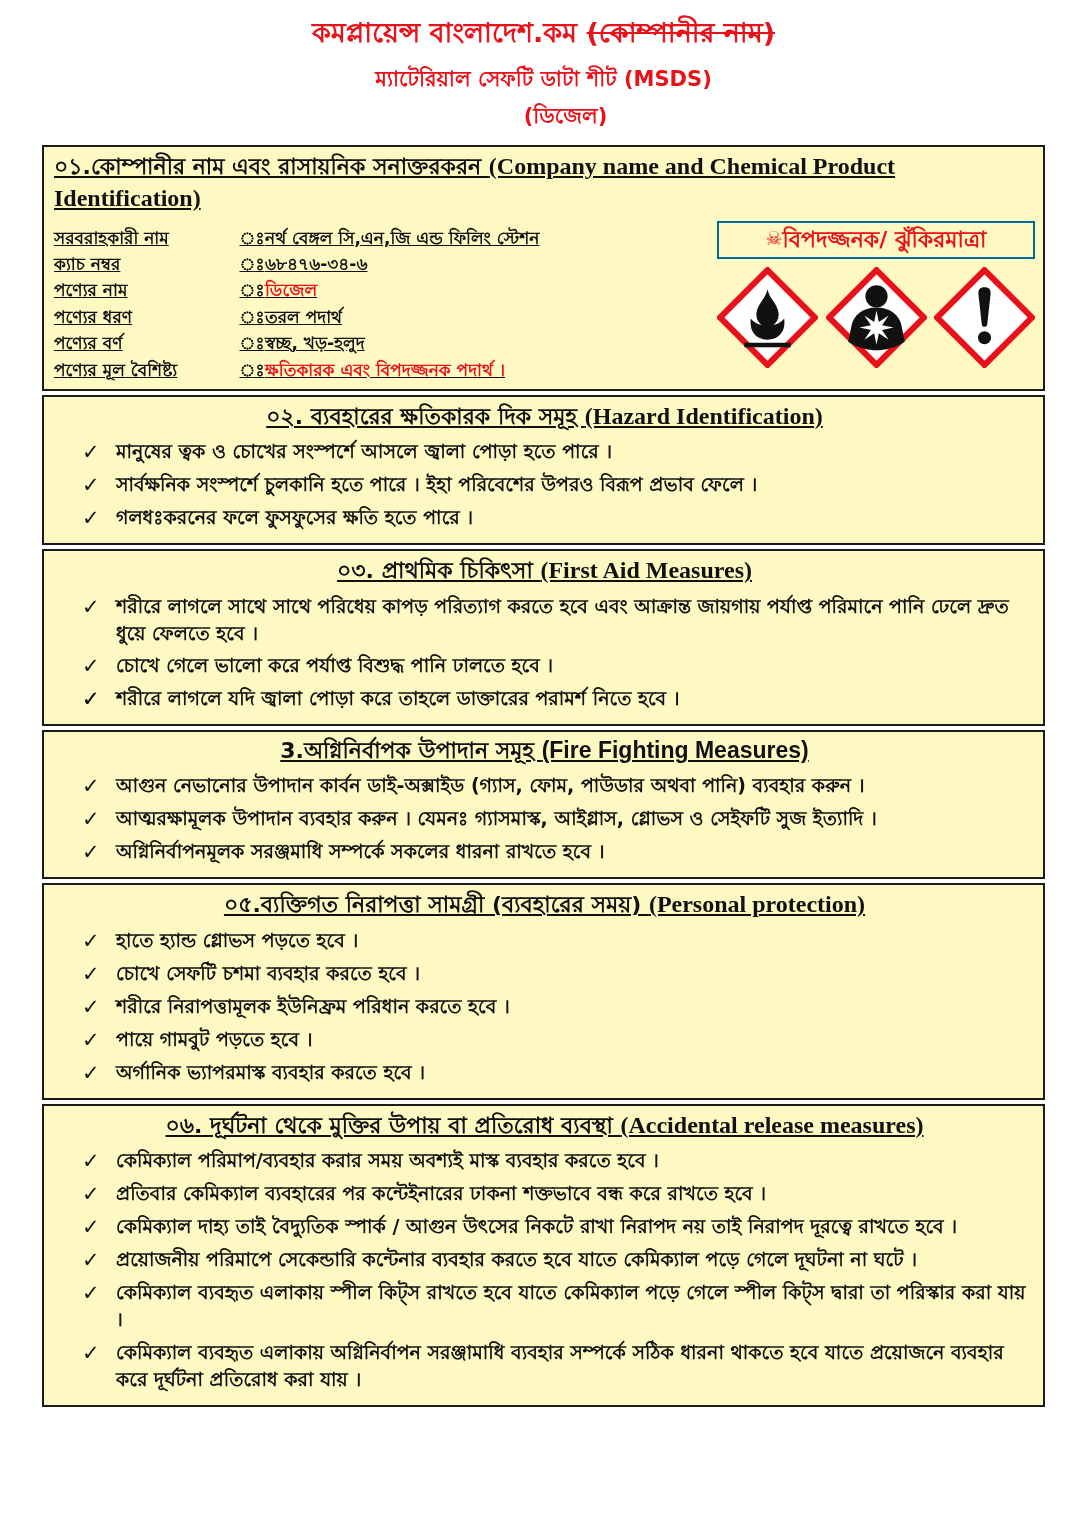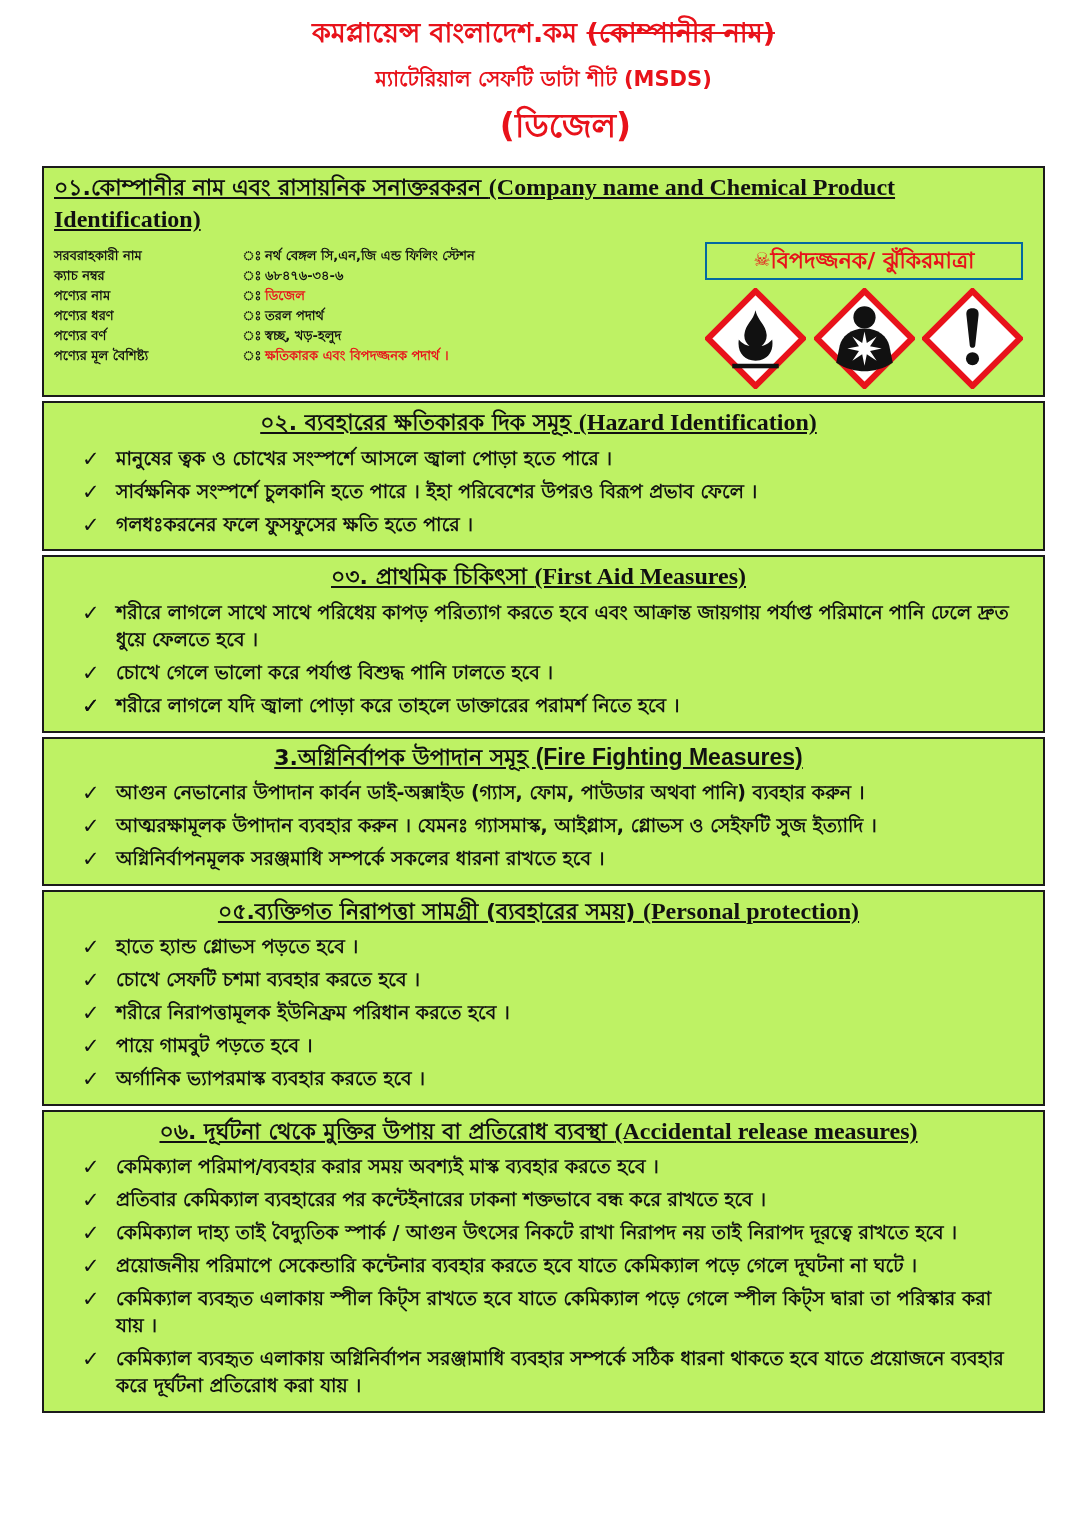--- a/index.html
+++ b/index.html
@@ -14,46 +14,46 @@
     height: 1536px;
     position: relative;
     padding-top: 12px;
     overflow: hidden;
   }
   
   .hdr { text-align: center; color: #e8121a; font-weight: bold; }
   .hdr-line1 { font-size: 27px; margin-bottom: 6px; }
   .hdr-line1 .struck { text-decoration: line-through; }
   .hdr-line2 { font-size: 21px; margin-bottom: 2px; }
-  .hdr-line3 { font-size: 33px; margin-bottom: 10px; padding-left: 44px; }
+  .hdr-line3 { font-size: 21px; margin-bottom: 10px; padding-left: 44px; }
 
   
   .box {
     margin: 0 42px 4px 42px;
     border: 2px solid #1b1b1b;
-    padding: 3px 20px 6px 10px;
-    background: #bef264;
+    padding: 3px 8px 6px 10px;
+    background: #fef9c3;
   }
   .sec-title {
     font-weight: bold;
     font-size: 22px;
     text-decoration: underline;
     line-height: 1.35;
   }
   .sec-title .en {
     font-family: "Liberation Serif", serif;
     font-size: 24px;
   }
   .sec-title.centered { text-align: center; }
   .en-sans .en { font-family: "Liberation Sans", sans-serif; font-size: 23px; }
 
   
   .s1-body { display: flex; margin-top: 6px; }
   .s1-fields { flex: 1 1 auto; padding-top: 4px; }
-  .field-row { display: flex; font-size: 13px; font-weight: bold; line-height: 1.55; }
+  .field-row { display: flex; font-size: 17px; font-weight: bold; line-height: 1.55; text-decoration: underline; }
   .field-label { width: 185px; flex: 0 0 185px; }
   .field-sep { width: 26px; flex: 0 0 26px; text-align: center; }
   .field-value { flex: 1 1 auto; }
   .red { color: #e8121a; }
 
   .s1-hazard { flex: 0 0 318px; width: 318px; }
   .hazard-banner {
     border: 2px solid #0369a1;
     padding: 4px 4px;
     text-align: center;

